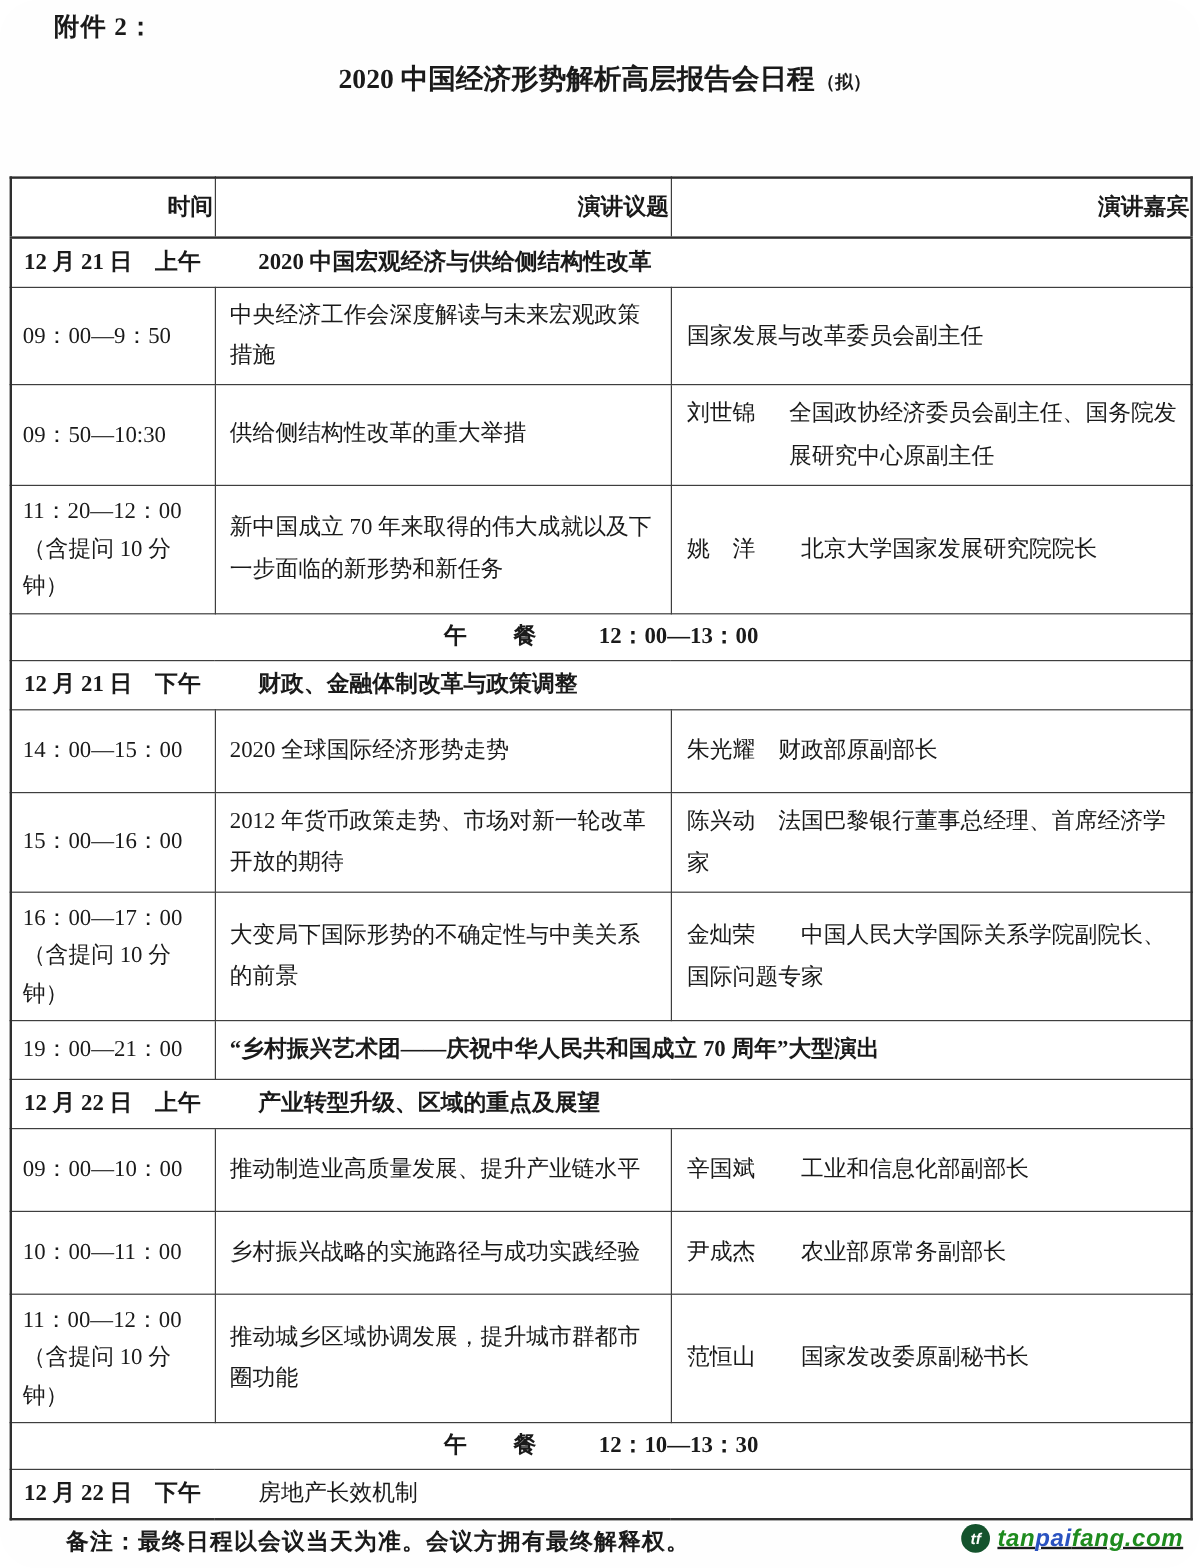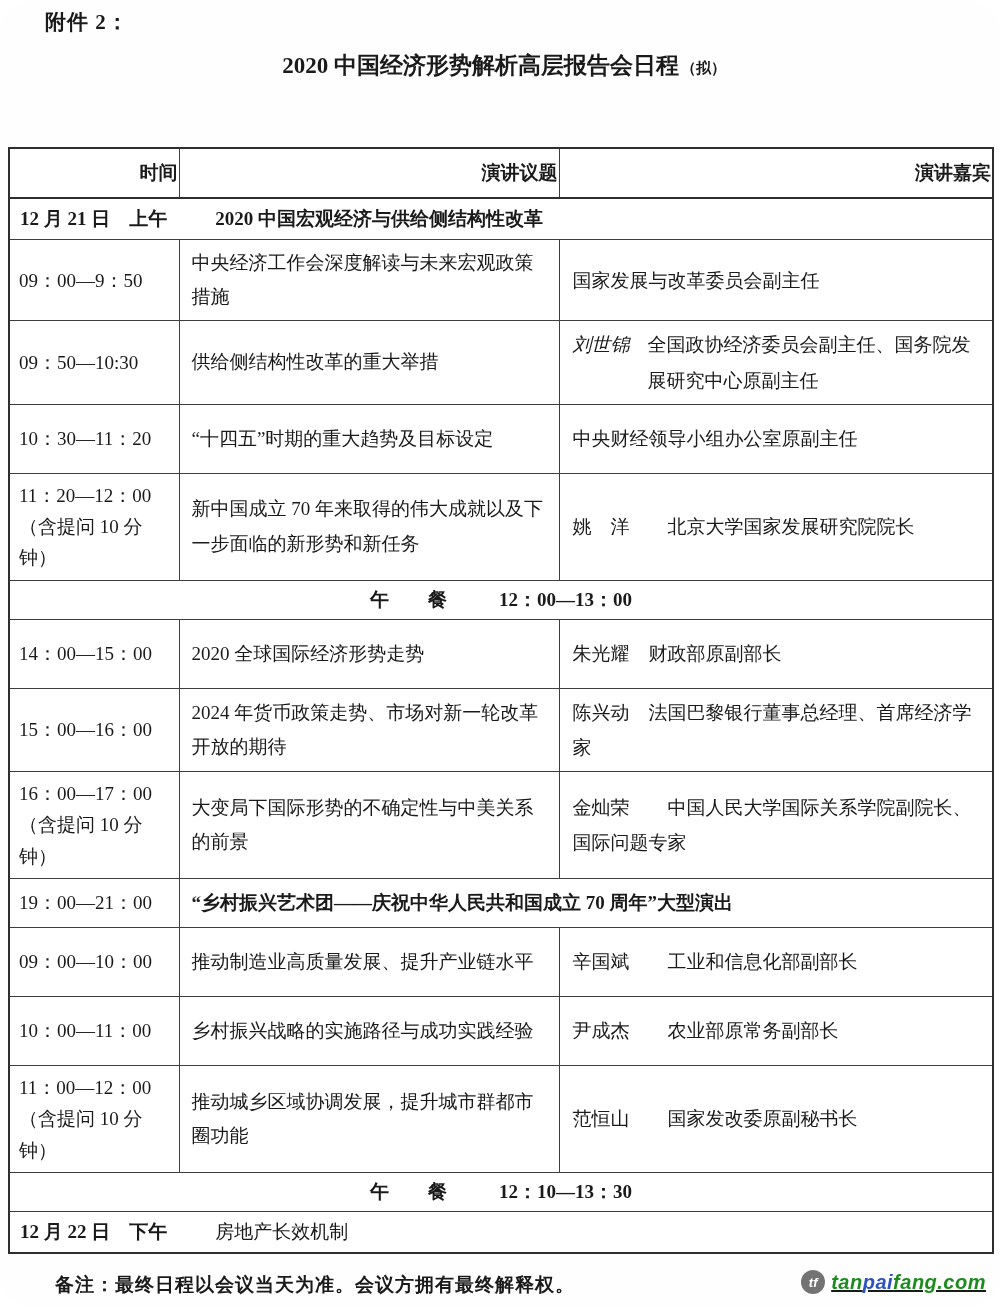--- a/index.html
+++ b/index.html
@@ -37,21 +37,21 @@
   tr.section td{height:36px;padding:2px 6px 2px 10px;font-weight:bold;}
   .section-title{margin-left:48px;font-weight:bold;margin-top:27px;}
   .section-title.normal{font-weight:normal;}
 
   td.time{padding:6px 4px 6px 9px;line-height:1.65;}
   td.topic{padding:6px 8px 6px 12px;line-height:1.8;}
   td.guest{padding:6px 8px 6px 13px;line-height:1.85;}
   tr.item td{height:56px;}
 
   .guest-flex{display:flex;align-items:flex-start;}
-  .guest-flex .g-name{flex:none;margin-right:18px;white-space:nowrap;font-style:italic;}
+  .guest-flex .g-name{flex:none;margin-right:28px;white-space:nowrap;}
   .guest-flex .g-title{flex:1;}
 
   tr.lunch td{height:34px;text-align:center;font-weight:bold;padding:2px 0;}
   tr.lunch .lunch-label{margin-right:42px;letter-spacing:10px;}
 
   tr.performance td.topic{font-weight:bold;height:36px;}
 
   .footer-note{
     position:absolute;left:55px;top:1272px;
     font-size:19px;font-weight:bold;letter-spacing:1px;
@@ -109,62 +109,61 @@
           <td class="topic">供给侧结构性改革的重大举措</td>
           <td class="guest">
             <div class="guest-flex">
               <span class="g-name">刘世锦</span>
               <span class="g-title">全国政协经济委员会副主任、国务院发展研究中心原副主任</span>
             </div>
           </td>
         </tr>
         <tr class="item">
           <td class="time">
-            <div class="time-text">10：30—11：20</div>
-          </td>
-          <td class="topic">“十四五”时期的重大趋势及目标设定</td>
-          <td class="guest">中央财经领导小组办公室原副主任</td>
-        </tr>
-        <tr class="item">
-          <td class="time">
             <div class="time-text">11：20—12：00</div>
             <div class="time-note">（含提问 10 分钟）</div>
           </td>
           <td class="topic">新中国成立 70 年来取得的伟大成就以及下一步面临的新形势和新任务</td>
           <td class="guest">姚　洋　　北京大学国家发展研究院院长</td>
         </tr>
         <tr class="lunch">
           <td class="lunch-cell" colspan="3"><span class="lunch-label">午　餐</span><span class="lunch-time">12：00—13：00</span></td>
         </tr>
+        <tr class="section">
+          <td class="section-cell" colspan="3"><span class="section-date">12 月 21 日　下午</span><span class="section-title">财政、金融体制改革与政策调整</span></td>
+        </tr>
         <tr class="item">
           <td class="time">
             <div class="time-text">14：00—15：00</div>
           </td>
           <td class="topic">2020 全球国际经济形势走势</td>
           <td class="guest">朱光耀　财政部原副部长</td>
         </tr>
         <tr class="item">
           <td class="time">
             <div class="time-text">15：00—16：00</div>
           </td>
-          <td class="topic">2024 年货币政策走势、市场对新一轮改革开放的期待</td>
+          <td class="topic">2012 年货币政策走势、市场对新一轮改革开放的期待</td>
           <td class="guest">陈兴动　法国巴黎银行董事总经理、首席经济学家</td>
         </tr>
         <tr class="item">
           <td class="time">
             <div class="time-text">16：00—17：00</div>
             <div class="time-note">（含提问 10 分钟）</div>
           </td>
           <td class="topic">大变局下国际形势的不确定性与中美关系的前景</td>
           <td class="guest">金灿荣　　中国人民大学国际关系学院副院长、国际问题专家</td>
         </tr>
         <tr class="performance">
           <td class="time">19：00—21：00</td>
           <td class="topic" colspan="2">“乡村振兴艺术团——庆祝中华人民共和国成立 70 周年”大型演出</td>
         </tr>
+        <tr class="section">
+          <td class="section-cell" colspan="3"><span class="section-date">12 月 22 日　上午</span><span class="section-title">产业转型升级、区域的重点及展望</span></td>
+        </tr>
         <tr class="item">
           <td class="time">
             <div class="time-text">09：00—10：00</div>
           </td>
           <td class="topic">推动制造业高质量发展、提升产业链水平</td>
           <td class="guest">辛国斌　　工业和信息化部副部长</td>
         </tr>
         <tr class="item">
           <td class="time">
             <div class="time-text">10：00—11：00</div>
@@ -185,17 +184,17 @@
         </tr>
         <tr class="section">
           <td class="section-cell" colspan="3"><span class="section-date">12 月 22 日　下午</span><span class="section-title normal">房地产长效机制</span></td>
         </tr>
       </tbody>
   </table>
 
   <div class="footer-note">备注：最终日程以会议当天为准。会议方拥有最终解释权。</div>
 
   <div class="site-logo">
-    <span class="logo-icon" style="background: #737373;">tf</span>
+    <span class="logo-icon" style="background: #14532d;">tf</span>
     <span class="logo-text"><span class="logo-part" style="color: rgb(30, 139, 30);">tan</span><span class="logo-part" style="color: rgb(42, 82, 192);">pai</span><span class="logo-part" style="color: rgb(30, 139, 30);">fang.com</span></span>
   </div>
 
 </div>
 
 </body></html>

